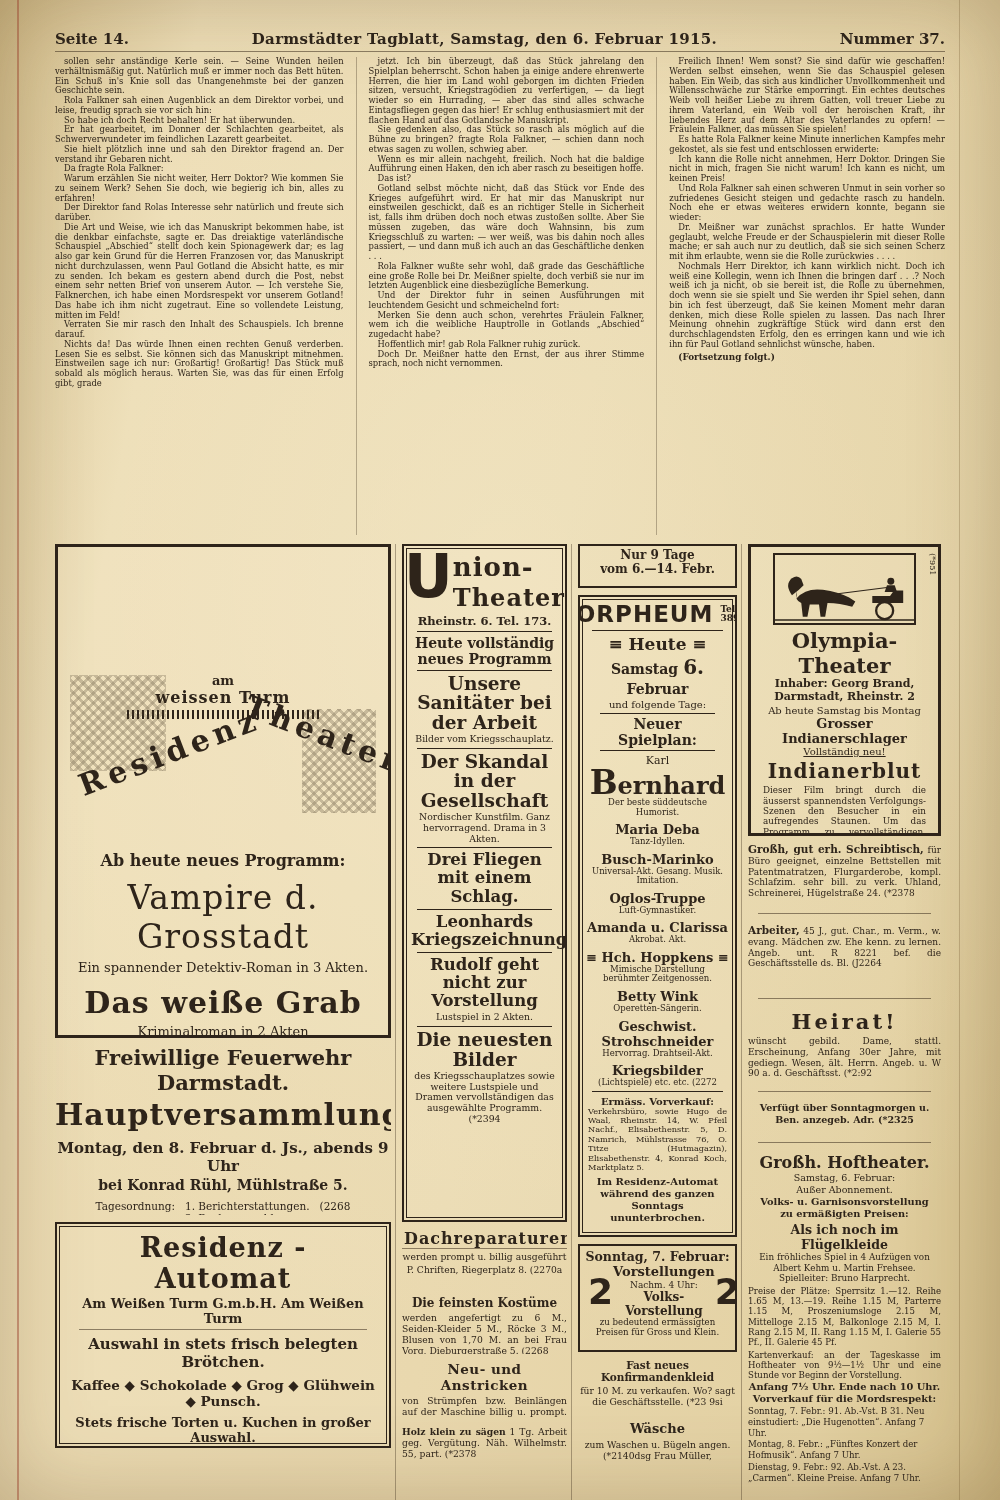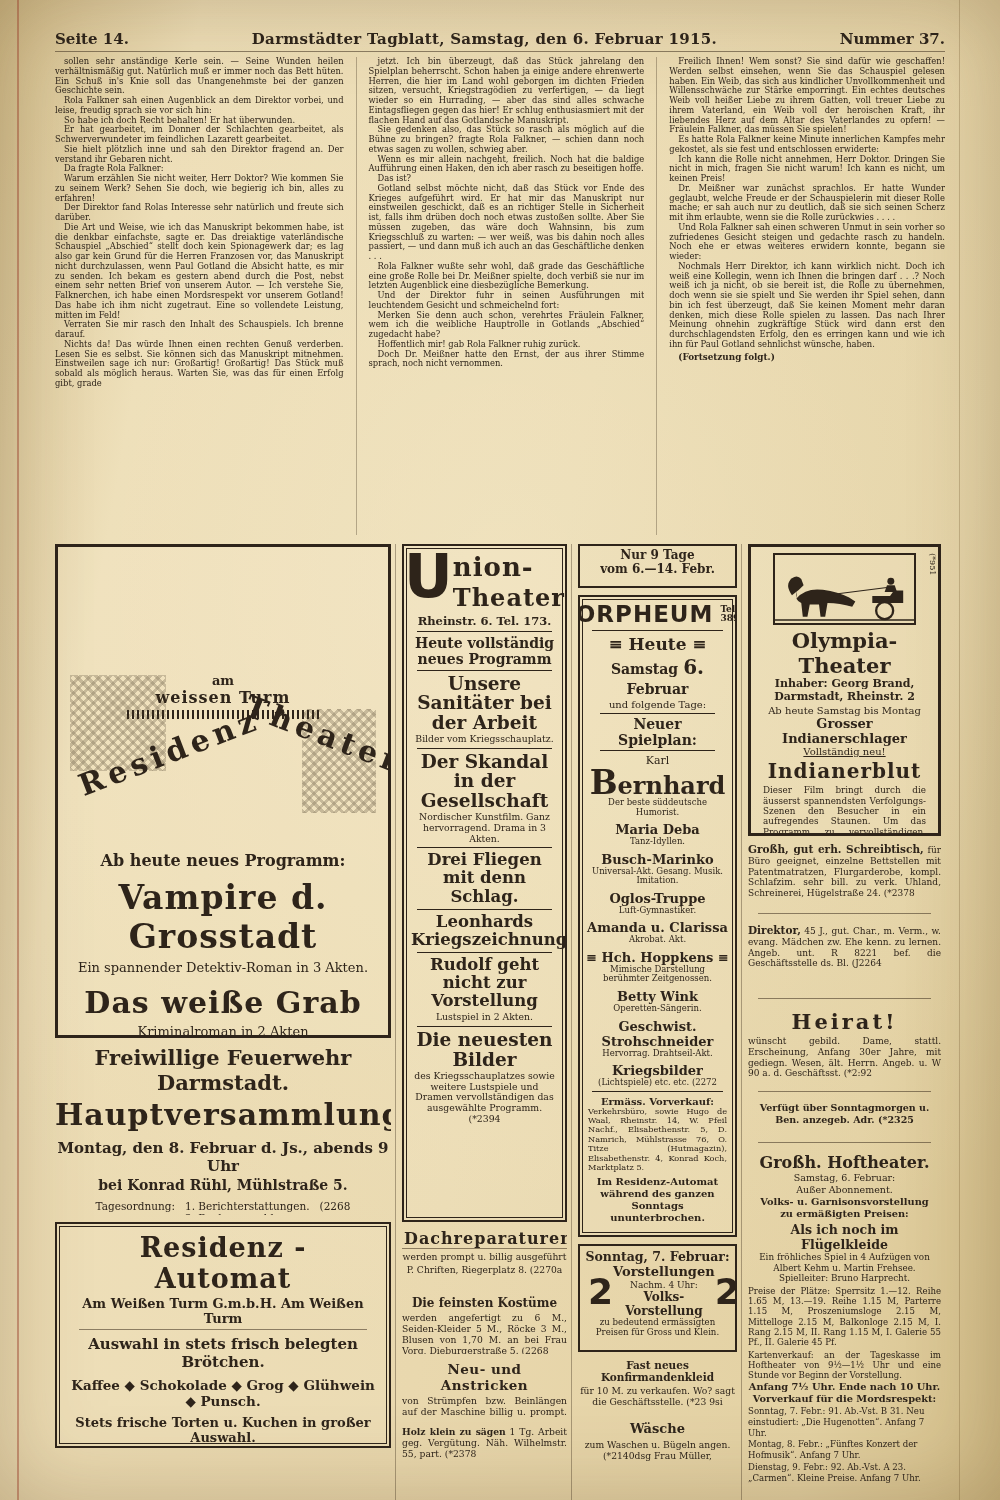--- a/index.html
+++ b/index.html
@@ -58,21 +58,21 @@
   .checker.c1 { left:2px; top:2px; width:96px; height:96px; }
   .checker.c2 { right:2px; top:36px; width:74px; height:104px; }
   .diag { position:absolute; font-weight:bold; font-size:30px; letter-spacing:5px; white-space:nowrap; }
   .diag-a { left:12px; top:96px; transform:rotate(-21deg); transform-origin:left center; }
   .diag-b { left:178px; top:14px; transform:rotate(21deg); transform-origin:left center; }
   .rt-am   { text-align:center; font-weight:bold; font-size:13px; margin-top:120px; }
   .rt-turm { text-align:center; font-weight:bold; font-size:16px; letter-spacing:1px; }
   .rt-stripes { width:62%; height:9px; margin:3px auto 0;
     background:repeating-linear-gradient(90deg, var(--ink) 0 2px, transparent 2px 5px); }
   .rt-program  { text-align:center; font-weight:bold; font-size:16px; margin-top:10px; }
-  .rt-film1    { text-align:center; font-weight:bold; font-size:33px; margin-top:8px; letter-spacing:1px; }
+  .rt-film1    { text-align:center; font-weight:normal; font-size:33px; margin-top:8px; letter-spacing:1px; }
   .rt-filmsub  { text-align:center; font-size:13px; margin-top:4px; }
   .rt-film2    { text-align:center; font-weight:bold; font-size:30px; margin-top:10px; letter-spacing:1px; }
 
   
   .feuerwehr { height:170px; text-align:center; overflow:hidden; }
   .fw-title { font-size:21px; font-weight:bold; }
   .fw-head  { font-size:30px; font-weight:bold; letter-spacing:1px; margin-top:2px; }
   .fw-line1 { font-size:15px; font-weight:bold; margin-top:7px; }
   .fw-line2 { font-size:14px; font-weight:bold; margin-top:2px; }
   .fw-agenda { display:flex; justify-content:center; gap:10px; font-size:10.5px; margin-top:7px; align-items:flex-start; }
@@ -207,22 +207,22 @@
         <p>Und der Direktor fuhr in seinen Ausführungen mit leuchtendem Gesicht und schmeichelnd fort:</p>
         <p>Merken Sie denn auch schon, verehrtes Fräulein Falkner, wem ich die weibliche Hauptrolle in Gotlands „Abschied“ zugedacht habe?</p>
         <p>Hoffentlich mir! gab Rola Falkner ruhig zurück.</p>
         <p>Doch Dr. Meißner hatte den Ernst, der aus ihrer Stimme sprach, noch nicht vernommen.</p>
       </div>
     <div class="col">
       <div>
           <p>Freilich Ihnen! Wem sonst? Sie sind dafür wie geschaffen! Werden selbst einsehen, wenn Sie das Schauspiel gelesen haben. Ein Weib, das sich aus kindlicher Unvollkommenheit und Willensschwäche zur Stärke emporringt. Ein echtes deutsches Weib voll heißer Liebe zu ihrem Gatten, voll treuer Liebe zu ihrem Vaterland, ein Weib voll der heroischen Kraft, ihr liebendes Herz auf dem Altar des Vaterlandes zu opfern! — Fräulein Falkner, das müssen Sie spielen!</p>
           <p>Es hatte Rola Falkner keine Minute innerlichen Kampfes mehr gekostet, als sie fest und entschlossen erwiderte:</p>
           <p>Ich kann die Rolle nicht annehmen, Herr Doktor. Dringen Sie nicht in mich, fragen Sie nicht warum! Ich kann es nicht, um keinen Preis!</p>
+          <p>Und Rola Falkner sah einen schweren Unmut in sein vorher so zufriedenes Gesicht steigen und gedachte rasch zu handeln. Noch ehe er etwas weiteres erwidern konnte, begann sie wieder:</p>
           <p>Dr. Meißner war zunächst sprachlos. Er hatte Wunder geglaubt, welche Freude er der Schauspielerin mit dieser Rolle mache; er sah auch nur zu deutlich, daß sie sich seinen Scherz mit ihm erlaubte, wenn sie die Rolle zurückwies . . . .</p>
-          <p>Und Rola Falkner sah einen schweren Unmut in sein vorher so zufriedenes Gesicht steigen und gedachte rasch zu handeln. Noch ehe er etwas weiteres erwidern konnte, begann sie wieder:</p>
           <p>Nochmals Herr Direktor, ich kann wirklich nicht. Doch ich weiß eine Kollegin, wenn ich Ihnen die bringen darf . . .? Noch weiß ich ja nicht, ob sie bereit ist, die Rolle zu übernehmen, doch wenn sie sie spielt und Sie werden ihr Spiel sehen, dann bin ich fest überzeugt, daß Sie keinen Moment mehr daran denken, mich diese Rolle spielen zu lassen. Das nach Ihrer Meinung ohnehin zugkräftige Stück wird dann erst den durchschlagendsten Erfolg, den es erringen kann und wie ich ihn für Paul Gotland sehnlichst wünsche, haben.</p>
         </div>
       <p class="continuation">(Fortsetzung folgt.)</p>
     </div>
   </section>
 
   <section class="ads">
 
     <div class="acol acol-left">
 
@@ -284,21 +284,21 @@
         <div class="rule-dark"></div>
         <div class="un-h">Heute vollständig</div>
         <div class="un-h">neues Programm</div>
         <div class="rule-dark"></div>
         <div class="un-item-t1">Unsere Sanitäter bei der Arbeit</div>
         <div class="un-sub">Bilder vom Kriegsschauplatz.</div>
         <div class="rule-dark"></div>
         <div class="un-item-t1">Der Skandal in der Gesellschaft</div>
         <div class="un-sub">Nordischer Kunstfilm. Ganz hervorragend. Drama in 3 Akten.</div>
         <div class="rule-dark"></div>
-        <div class="un-item-t2">Drei Fliegen mit denn Schlag.</div>
+        <div class="un-item-t2">Drei Fliegen mit einem Schlag.</div>
         <div class="rule-dark"></div>
         <div class="un-item-t2">Leonhards Kriegszeichnungen.</div>
         <div class="rule-dark"></div>
         <div class="un-item-t2">Rudolf geht nicht zur Vorstellung</div>
         <div class="un-sub">Lustspiel in 2 Akten.</div>
         <div class="rule-dark"></div>
         <div class="un-item-t1">Die neuesten Bilder</div>
         <div class="un-sub">des Kriegsschauplatzes sowie weitere Lustspiele und Dramen vervollständigen das ausgewählte Programm.  (*2394</div>
       </div>
 
@@ -427,21 +427,21 @@
         <div class="ol-body">Dieser Film bringt durch die äusserst spannendsten Verfolgungs-Szenen den Besucher in ein aufregendes Staunen. Um das Programm zu vervollständigen, kommen noch 2 Dramen, 3 Humoresken, die neuesten Kriegsbilder und diverse andere Films zur Vorführung.</div>
       </div>
 
       <div class="cl-item cl1">
         <span class="lead">Großh, gut erh. Schreibtisch,</span>
         <span>für Büro geeignet, einzelne Bettstellen mit Patentmatratzen, Flurgarderobe, kompl. Schlafzim. sehr bill. zu verk. Uhland, Schreinerei, Hügelstraße 24.  (*2378</span>
       </div>
       <div class="rule"></div>
 
       <div class="cl-item cl2">
-        <span class="lead">Direktor,</span>
+        <span class="lead">Arbeiter,</span>
         <span>45 J., gut. Char., m. Verm., w. evang. Mädchen zw. Ehe kenn. zu lernen. Angeb. unt. R 8221 bef. die Geschäftsstelle ds. Bl.  (J2264</span>
       </div>
       <div class="rule"></div>
 
       <div class="heirat">
         <div class="heirat-h">Heirat!</div>
         <div class="heirat-t">wünscht gebild. Dame, stattl. Erscheinung, Anfang 30er Jahre, mit gediegn. Wesen, ält. Herrn. Angeb. u. W 90 a. d. Geschäftsst.  (*2:92</div>
       </div>
       <div class="rule"></div>
 

